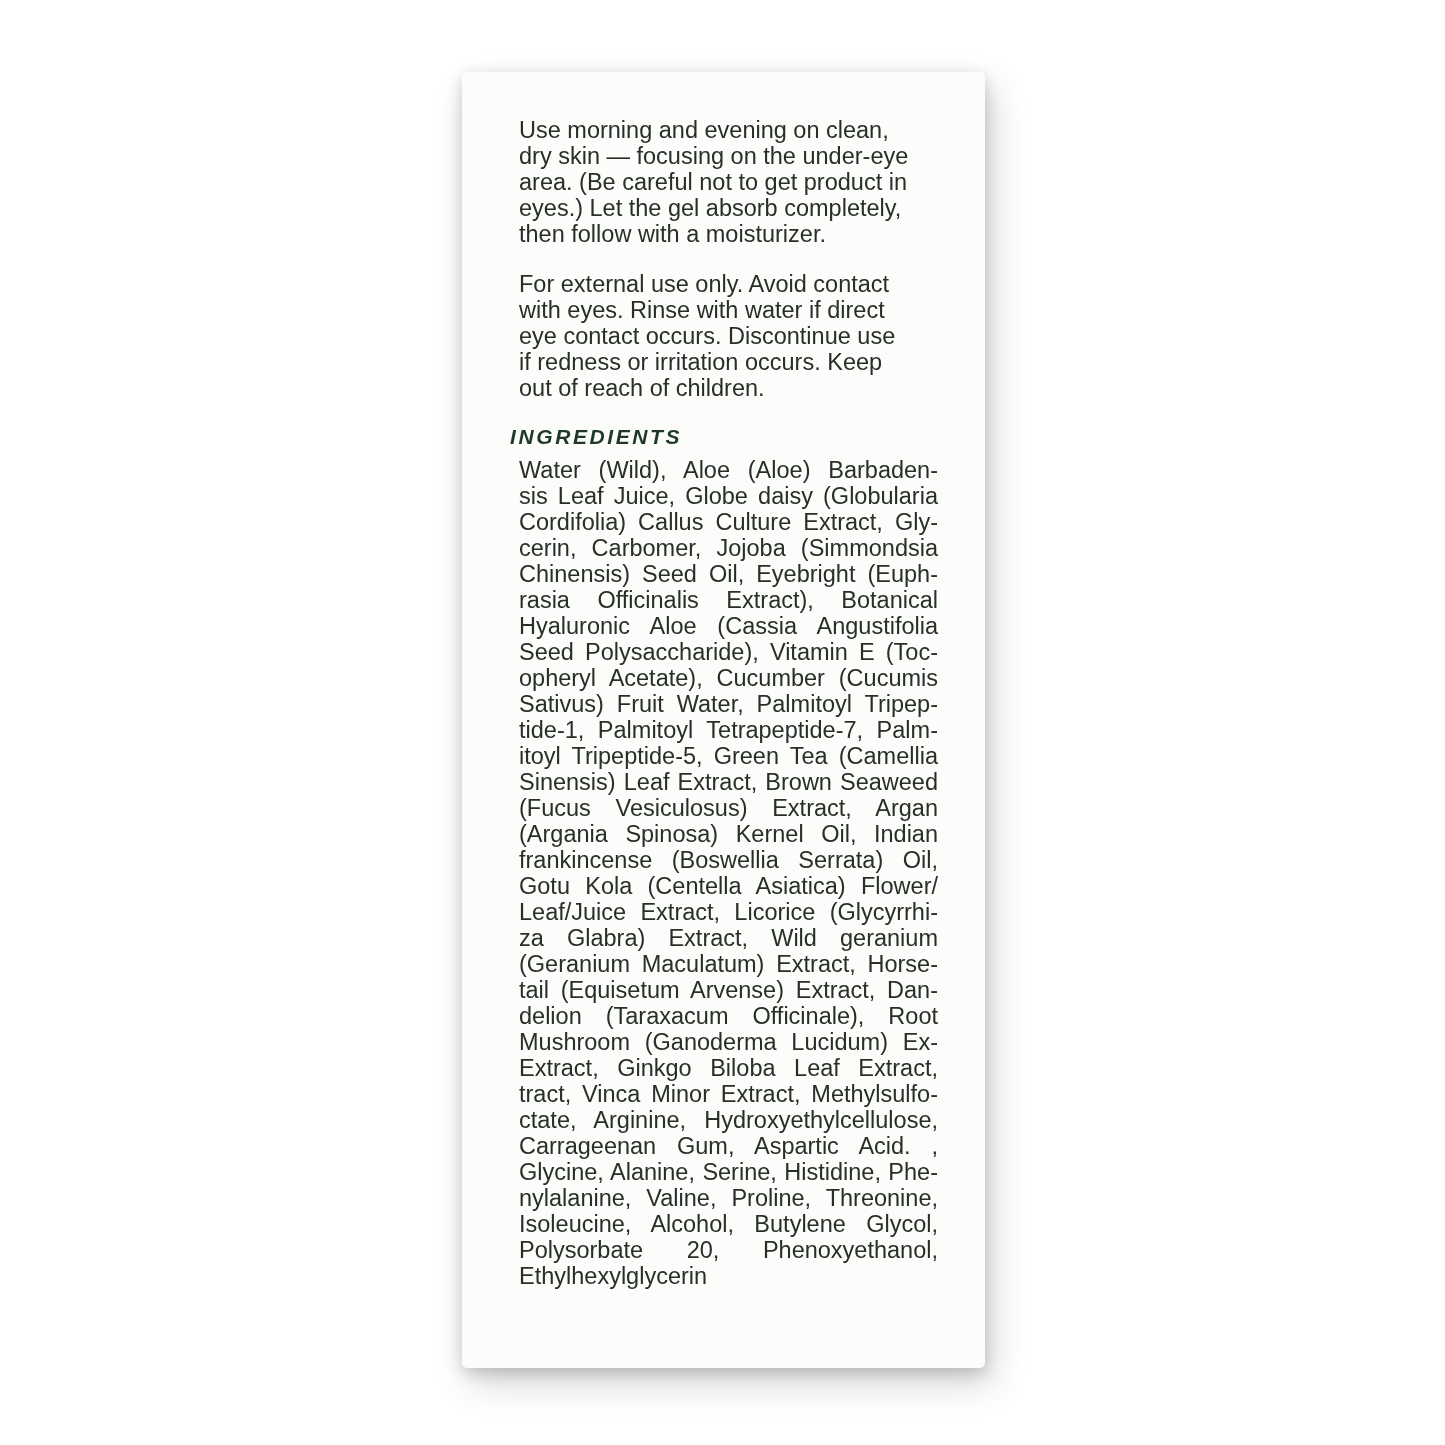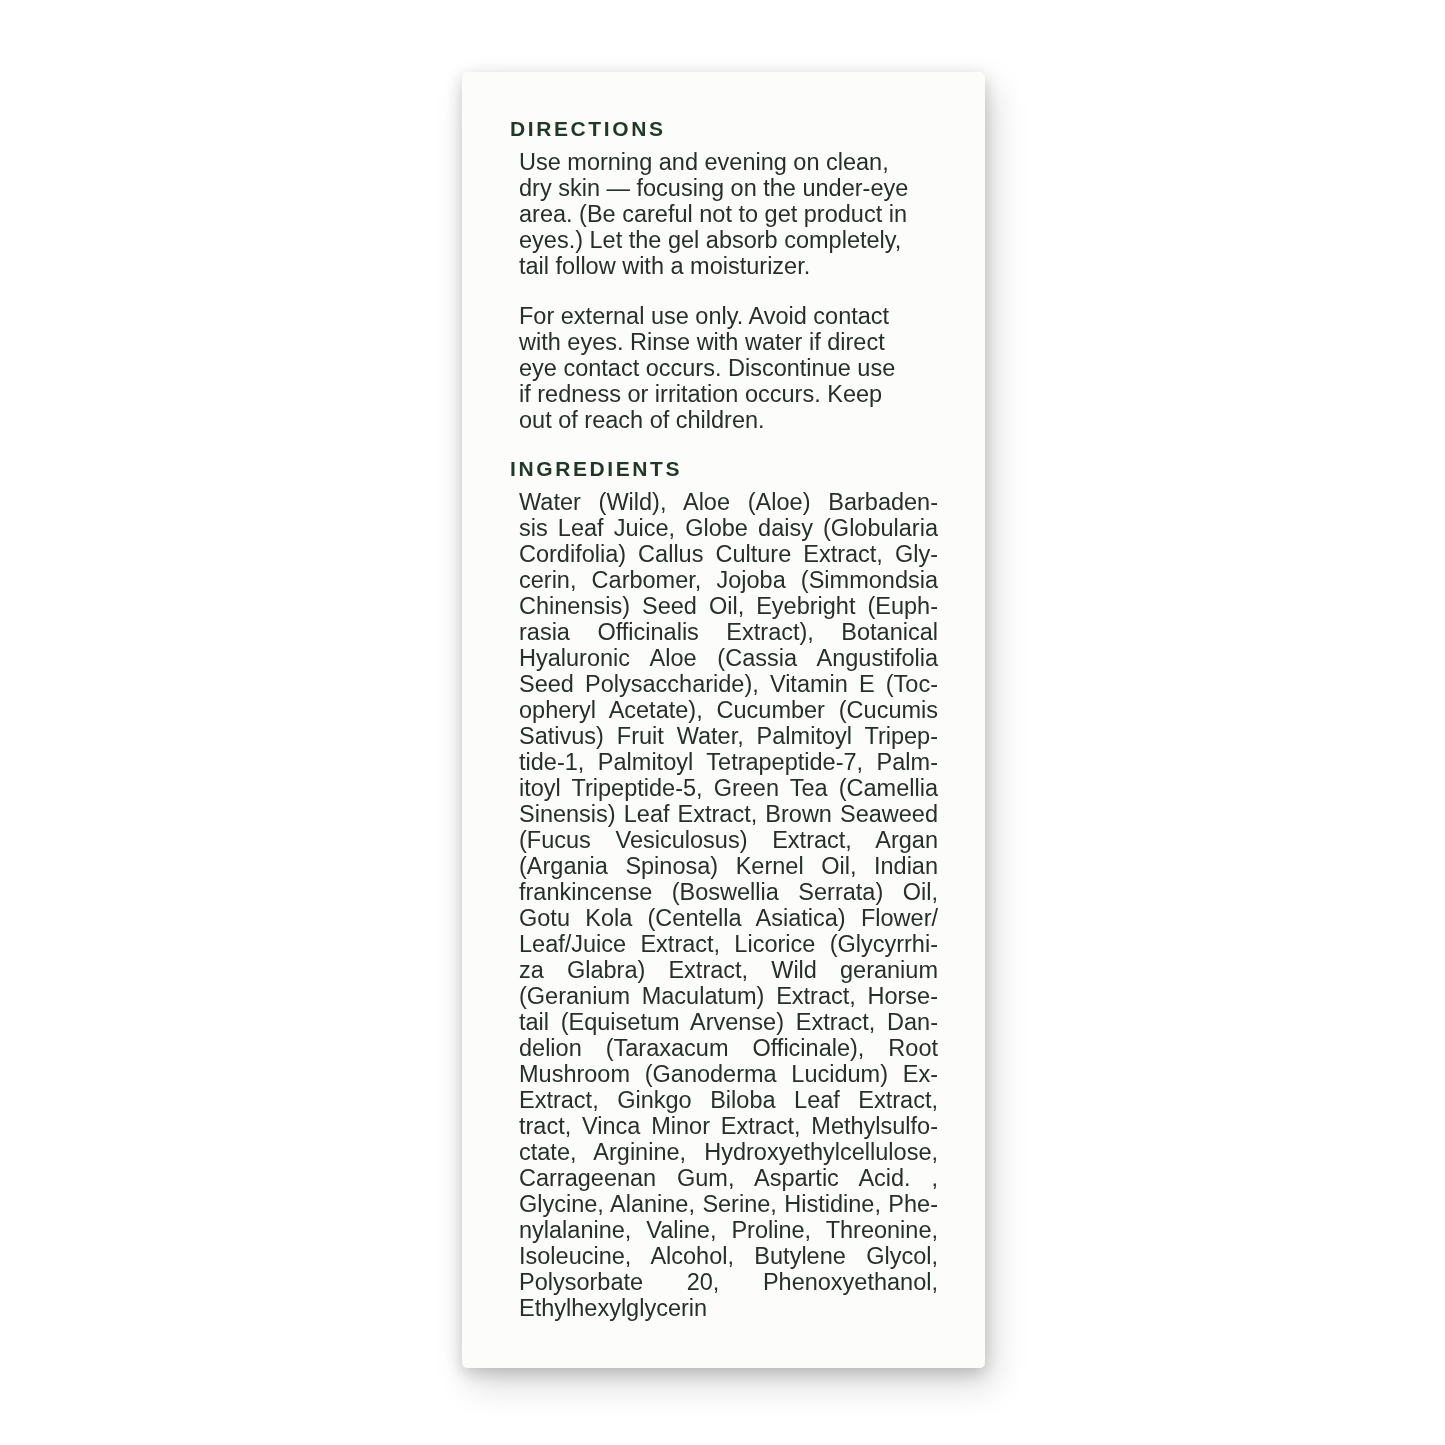--- a/index.html
+++ b/index.html
@@ -29,20 +29,21 @@
   .heading {
     margin: 0 0 9px 0;
     font-size: 21px;
     line-height: 23px;
     font-weight: 700;
     letter-spacing: 2.6px;
     color: var(--heading-text, #1f3827);
   }
   .ingredients-heading {
     margin-top: 6px;
+    font-style: italic;
   }
   .para {
     margin: 0 0 24px 0;
   }
   .body-line {
     font-size: 23.5px;
     line-height: 26px;
     color: var(--body-text, #272f29);
     margin-left: 9px;
   }
@@ -53,28 +54,27 @@
   .justified.last {
     text-align-last: left;
   }
 </style>
 </head>
 <body>
 
 <div class="page">
   <section class="card">
 
-    <h2 class="heading">DIRECTIONS</h2>
 
     <div class="para">
         <div class="body-line">Use morning and evening on clean,</div>
         <div class="body-line">dry skin — focusing on the under-eye</div>
         <div class="body-line">area. (Be careful not to get product in</div>
         <div class="body-line">eyes.) Let the gel absorb completely,</div>
-        <div class="body-line last">tail follow with a moisturizer.</div>
+        <div class="body-line last">then follow with a moisturizer.</div>
       </div>
 
     <div class="para">
         <div class="body-line">For external use only. Avoid contact</div>
         <div class="body-line">with eyes. Rinse with water if direct</div>
         <div class="body-line">eye contact occurs. Discontinue use</div>
         <div class="body-line">if redness or irritation occurs. Keep</div>
         <div class="body-line last">out of reach of children.</div>
       </div>
 

